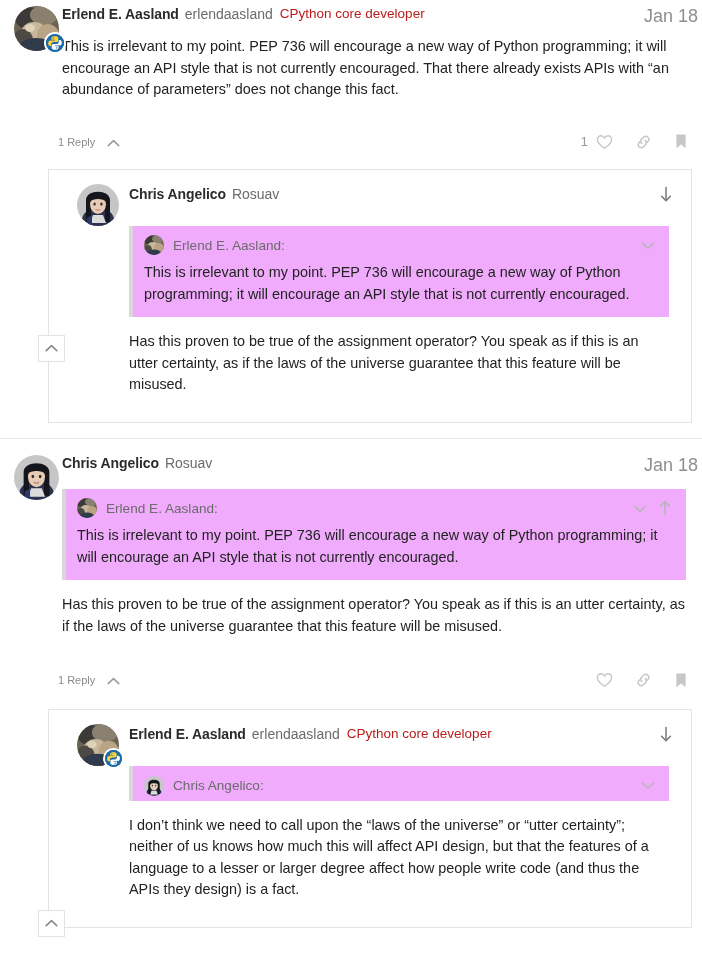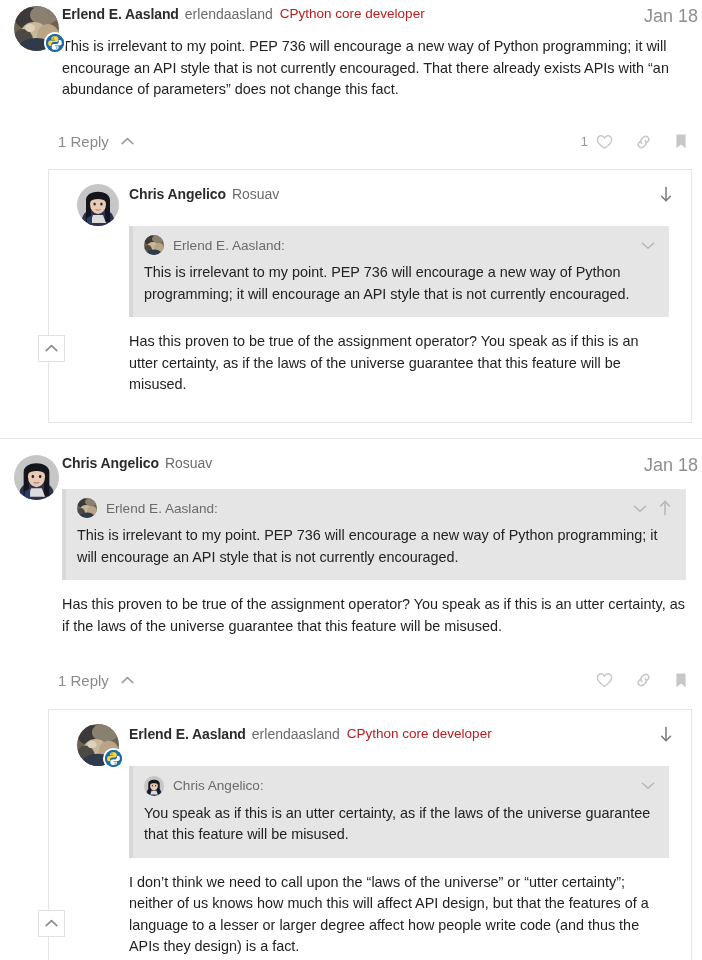--- a/index.html
+++ b/index.html
@@ -84,21 +84,21 @@
     font-size: 14.4px;
     line-height: 21.5px;
     color: #222222;
     padding-top: 8px;
   }
   .post-body p { margin: 0 0 12px 0; }
 
   
   .quote {
     border-left: 4px solid #d8d8d8;
-    background: #e5e5e5;
+    background: #f0abfc;
     margin: 2px 0 14px 0;
     padding: 0;
   }
   .quote-title {
     display: flex;
     align-items: center;
     padding: 9px 10px 4px 11px;
     font-size: 13.6px;
     color: #6b6b6b;
   }
@@ -128,23 +128,23 @@
   
   .actions {
     display: flex;
     align-items: center;
     padding-left: 58px;
     padding-right: 14px;
     height: 30px;
   }
   .reply-count {
     display: flex;
-    align-items: center;
+    align-items: flex-end;
     gap: 12px;
-    font-size: 15px;
+    font-size: 11px;
     color: #8a8a8a;
   }
   .action-icons {
     margin-left: auto;
     display: flex;
     align-items: center;
     gap: 22px;
   }
   .like-group {
     display: flex;
@@ -501,21 +501,20 @@
             </span>
             <span>Chris Angelico:</span>
             <span class="quote-controls">
               <span>
                 <svg class="icn" width="14" height="9" viewBox="0 0 14 9">
                     <path d="M1.4 2.2 L7 7.2 L12.6 2.2" stroke="#b5b5b5" stroke-width="1.5" fill="none" stroke-linecap="round" stroke-linejoin="round"></path>
                   </svg>
               </span>
             </span>
           </div>
-          <div class="quote-text">You speak as if this is an utter certainty, as if the laws of the universe guarantee that this feature will be misused.</div>
         </div>
         <p>I don’t think we need to call upon the “laws of the universe” or “utter certainty”; neither of us knows how much this will affect API design, but that the features of a language to a lesser or larger degree affect how people write code (and thus the APIs they design) is a fact.</p>
       </div>
     </div>
 
     <div class="collapse-btn" style="top:201px;">
       <span>
         <svg class="icn" width="13" height="9" viewBox="0 0 13 9">
             <path d="M1.2 6.6 L6.5 1.6 L11.8 6.6" stroke="#8a8a8a" stroke-width="1.6" fill="none" stroke-linecap="round" stroke-linejoin="round"></path>
           </svg>

